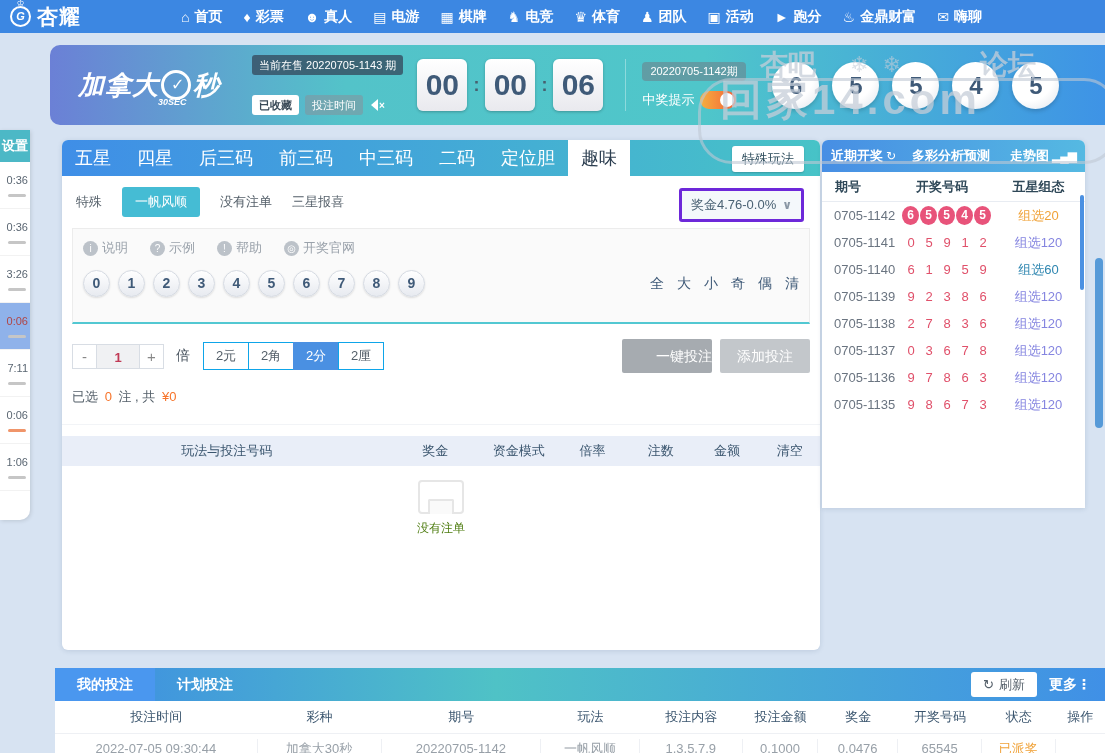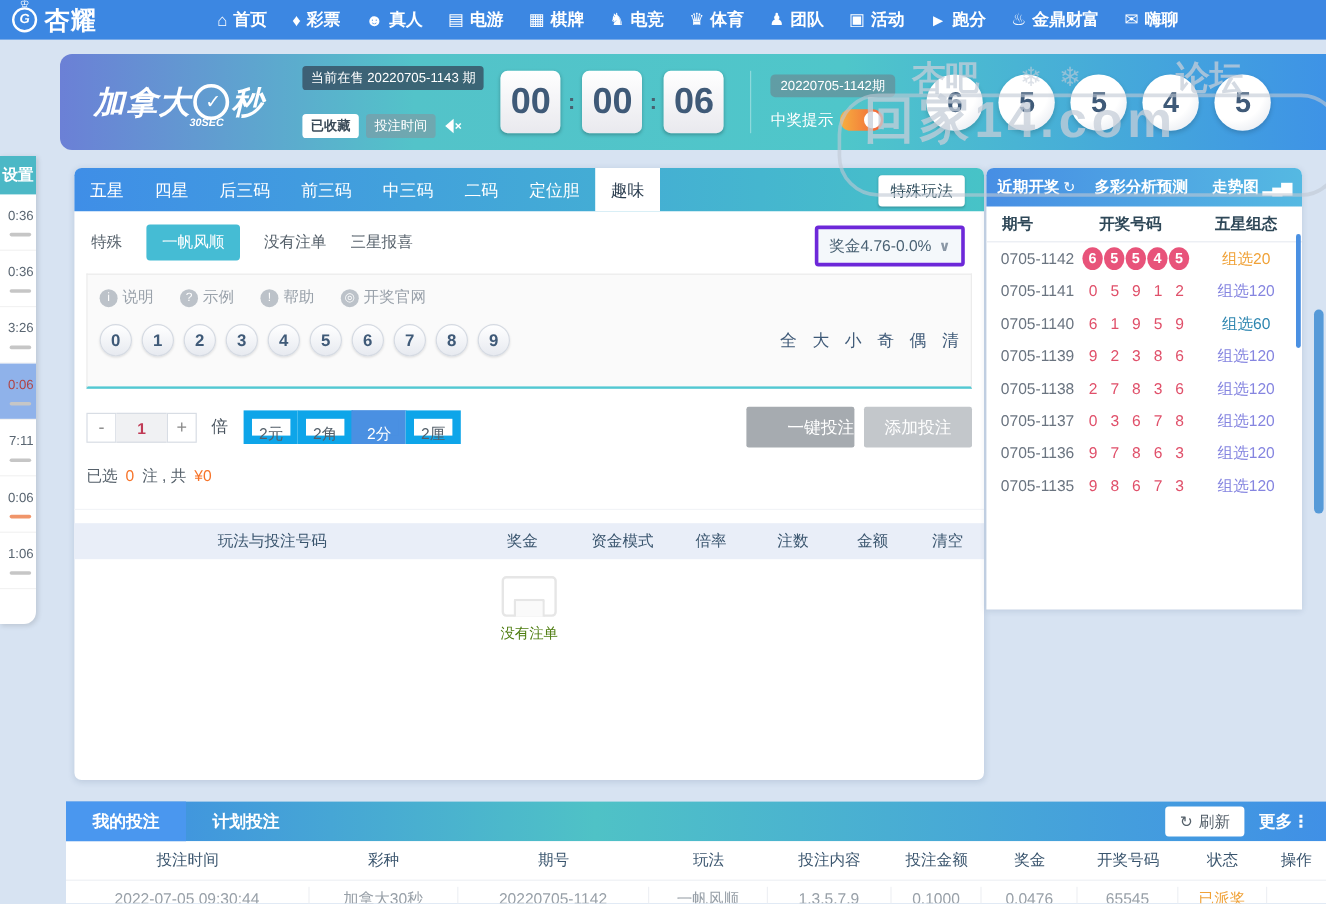--- a/index.html
+++ b/index.html
@@ -79,21 +79,21 @@
   .lp-time { font-size:11px; color:#5a6672; white-space:nowrap; }
   .lp-item.active .lp-time { color:#b04545; }
   .lp-bar { width:18px; height:3px; background:#c6c6c6; border-radius:2px; margin:6px 2px 0 auto; }
   .lp-bar.orange { background:#f0956a; }
 
   
   .main { position:absolute; left:62px; top:140px; width:758px; height:510px; background:#fff;
           border-radius:6px; box-shadow:0 1px 5px rgba(40,70,110,.15); }
   .tabbar { position:relative; height:36px; border-radius:6px 6px 0 0;
             background:linear-gradient(90deg,#3f8ee7,#47c3c7); display:flex; }
-  .tab { padding:0 13px; line-height:36px; color:#fff; font-size:14px; cursor:pointer; white-space:nowrap; }
+  .tab { padding:0 13px; line-height:36px; color:#fff; font-size:18px; cursor:pointer; white-space:nowrap; }
   .tab.active { background:#fff; color:#2c3e50; }
   .special-btn { position:absolute; right:16px; top:6px; background:#fff; color:#2b4a5a; font-size:13px;
                  padding:4px 10px; border-radius:3px; box-shadow:0 1px 2px rgba(0,0,0,.2); cursor:pointer; }
   .subrow { position:relative; height:52px; display:flex; align-items:center; padding:0 14px; }
   .subtab { margin-right:20px; font-size:13px; color:#55606a; cursor:pointer; padding:6px 0; }
   .subtab.active { background:#45bcd4; color:#fff; padding:6px 13px; border-radius:3px; }
   .bonus-dd { position:absolute; right:16px; top:12px; display:flex; align-items:center;
               background:#f4f8fb; border:3px solid #6d28d9; border-radius:3px; padding:5px 9px; cursor:pointer; }
   .bonus-text { font-size:13px; color:#4a6274; }
   .bonus-chev { font-size:12px; font-weight:bold; color:#8a97a5; margin-left:6px; }
@@ -110,21 +110,21 @@
            margin-right:8px; cursor:pointer; }
   .quickpicks { margin-left:auto; display:flex; }
   .qp { font-size:14px; color:#3f5a78; margin-left:13px; cursor:pointer; }
   .betctrl { display:flex; align-items:center; padding:0 10px; margin-top:15px; }
   .step-btn { width:25px; height:25px; border:1px solid #d8dde4; background:#fff; color:#888;
               font-size:15px; text-align:center; line-height:23px; cursor:pointer; }
   .step-val { width:42px; height:25px; border-top:1px solid #d8dde4; border-bottom:1px solid #d8dde4;
               background:#f0f1f3; color:#c03a55; font-size:13px; font-weight:bold; text-align:center; line-height:25px; }
   .mult-label { font-size:14px; color:#4a5560; margin:0 14px 0 12px; }
   .unitgroup { display:flex; }
-  .unit { width:46px; height:28px; line-height:26px; text-align:center; border:7px solid #0ea5e9;
+  .unit { width:46px; height:28px; line-height:26px; text-align:center; border:1px solid #0ea5e9;
           margin-left:-1px; background:#fff; color:#55606a; font-size:13px; cursor:pointer; }
   .unit.active { background:#4a90e2; border-color:#4a90e2; color:#fff; }
   .bet-buttons { margin-left:auto; display:flex; }
   .btn-big { width:90px; height:34px; line-height:34px; text-align:center; color:#fff; font-size:14px;
              border-radius:2px; cursor:pointer; }
   .btn-onekey { background:#a6abb0; margin-right:8px;padding-left:34px; }
   .btn-add { background:#c3c7cb; }
   .selinfo { padding:15px 10px 0; font-size:13px; color:#55606a; }
   .selinfo .hl { color:#f7742a; margin:0 3px; }
   .bettable { margin-top:18px; border-top:1px solid #f2f4f7; }

